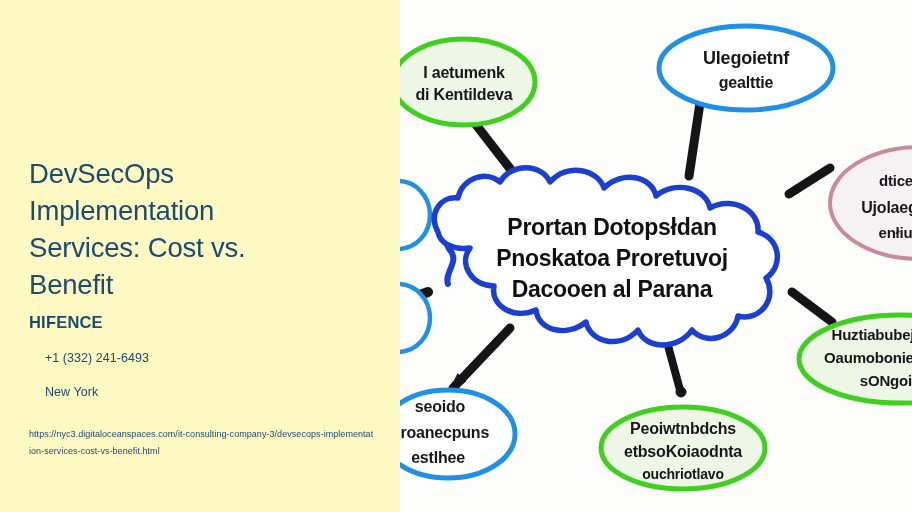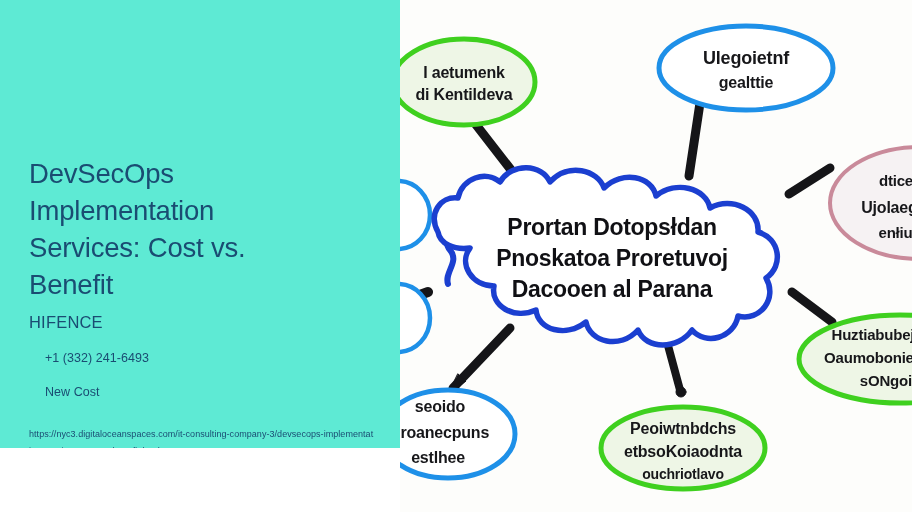--- a/index.html
+++ b/index.html
@@ -18,22 +18,22 @@
     width: 912px;
     height: 512px;
     display: flex;
     overflow: hidden;
   }
 
   
   #left-panel {
     position: relative;
     width: 400px;
-    height: 448px;
-    background: #5eead4;
+    height: 512px;
+    background: #fef9c3;
     flex: 0 0 400px;
     overflow: hidden;
   }
   #left-inner {
     position: absolute;
     left: 29px;
     top: 155px;
     width: 350px;
   }
   #page-title {
@@ -44,21 +44,21 @@
     color: #1a4c72;
     letter-spacing: -0.2px;
     max-width: 250px;
     margin: 0 0 9px 0;
     white-space: pre-line;
   }
   #company-name {
     font-size: 16.5px;
     line-height: 21px;
     color: #1a4c72;
-    font-weight: 400;
+    font-weight: 700;
     margin: 0 0 3px 0;
     letter-spacing: 0.2px;
   }
   .contact-line {
     font-size: 12.5px;
     line-height: 18px;
     color: #1a4c72;
     font-weight: 400;
     margin: 16px;
     letter-spacing: 0.05px;
@@ -114,21 +114,21 @@
 
   <div id="left-panel">
     <div id="left-inner">
       <h1 id="page-title">DevSecOps Implementation Services: Cost vs. Benefit</h1>
 
       <div id="company-name">HIFENCE</div>
 
       <div class="contact-line">+1 (332) 241-6493</div>
 
 
-      <div class="contact-line">New Cost</div>
+      <div class="contact-line">New York</div>
 
 
       <div id="source-url">https://nyc3.digitaloceanspaces.com/it-consulting-company-3/devsecops-implementation-services-cost-vs-benefit.html</div>
     </div>
   </div>
 
   <div id="right-panel">
     <svg id="mindmap-svg" viewBox="0 0 512 512" xmlns="http://www.w3.org/2000/svg">
 
       <rect x="0" y="0" width="512" height="512" fill="#fdfdfb"></rect>

